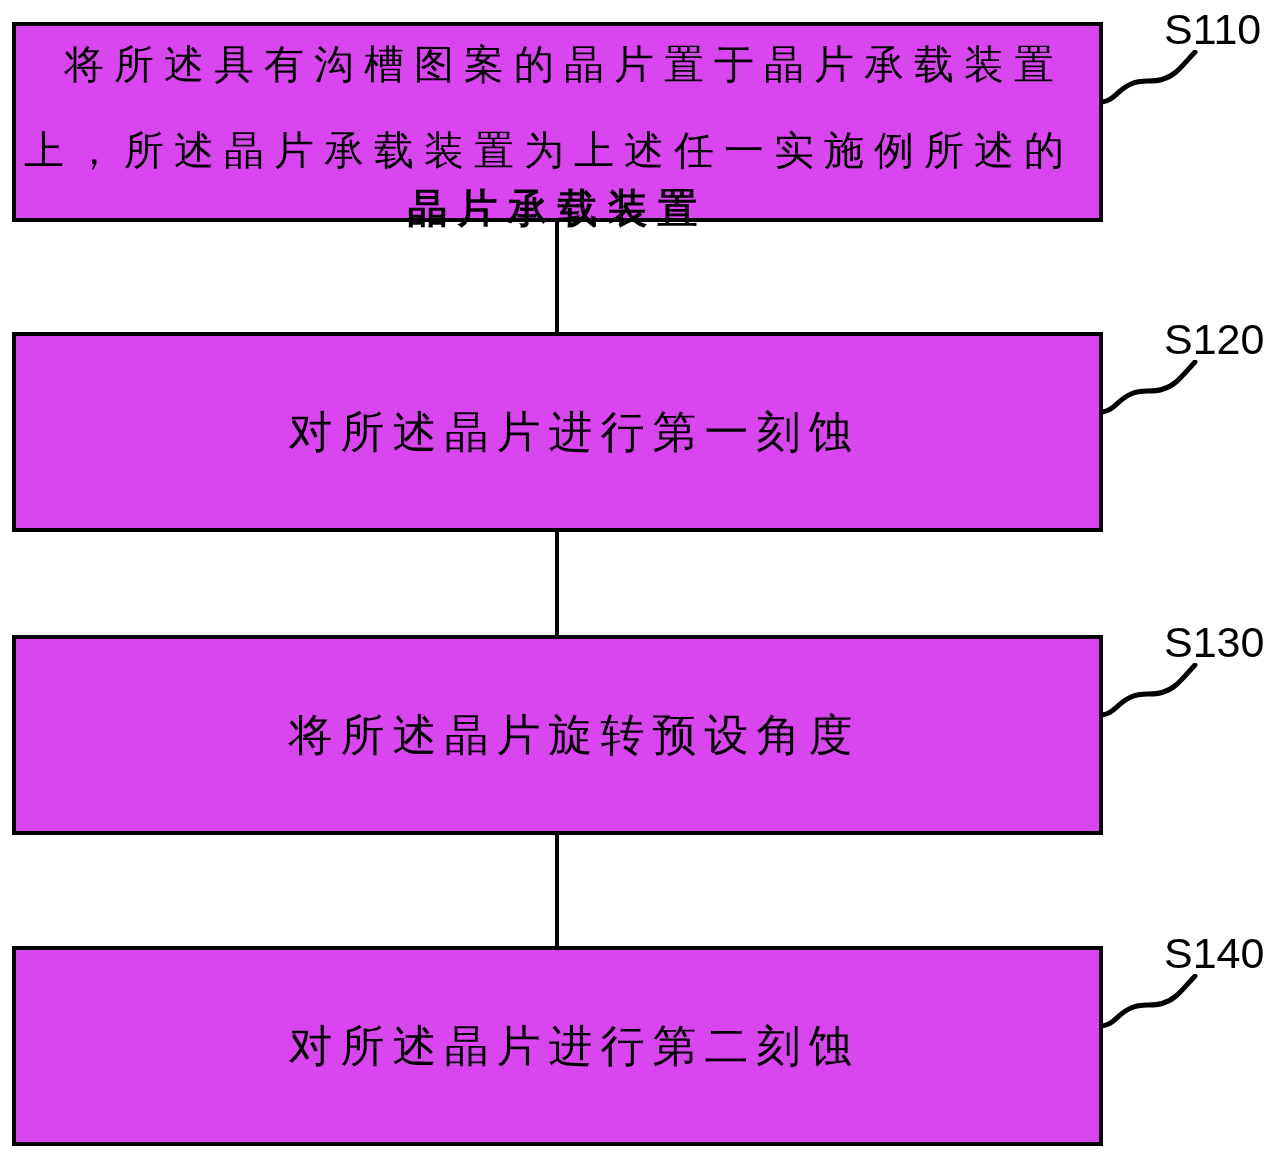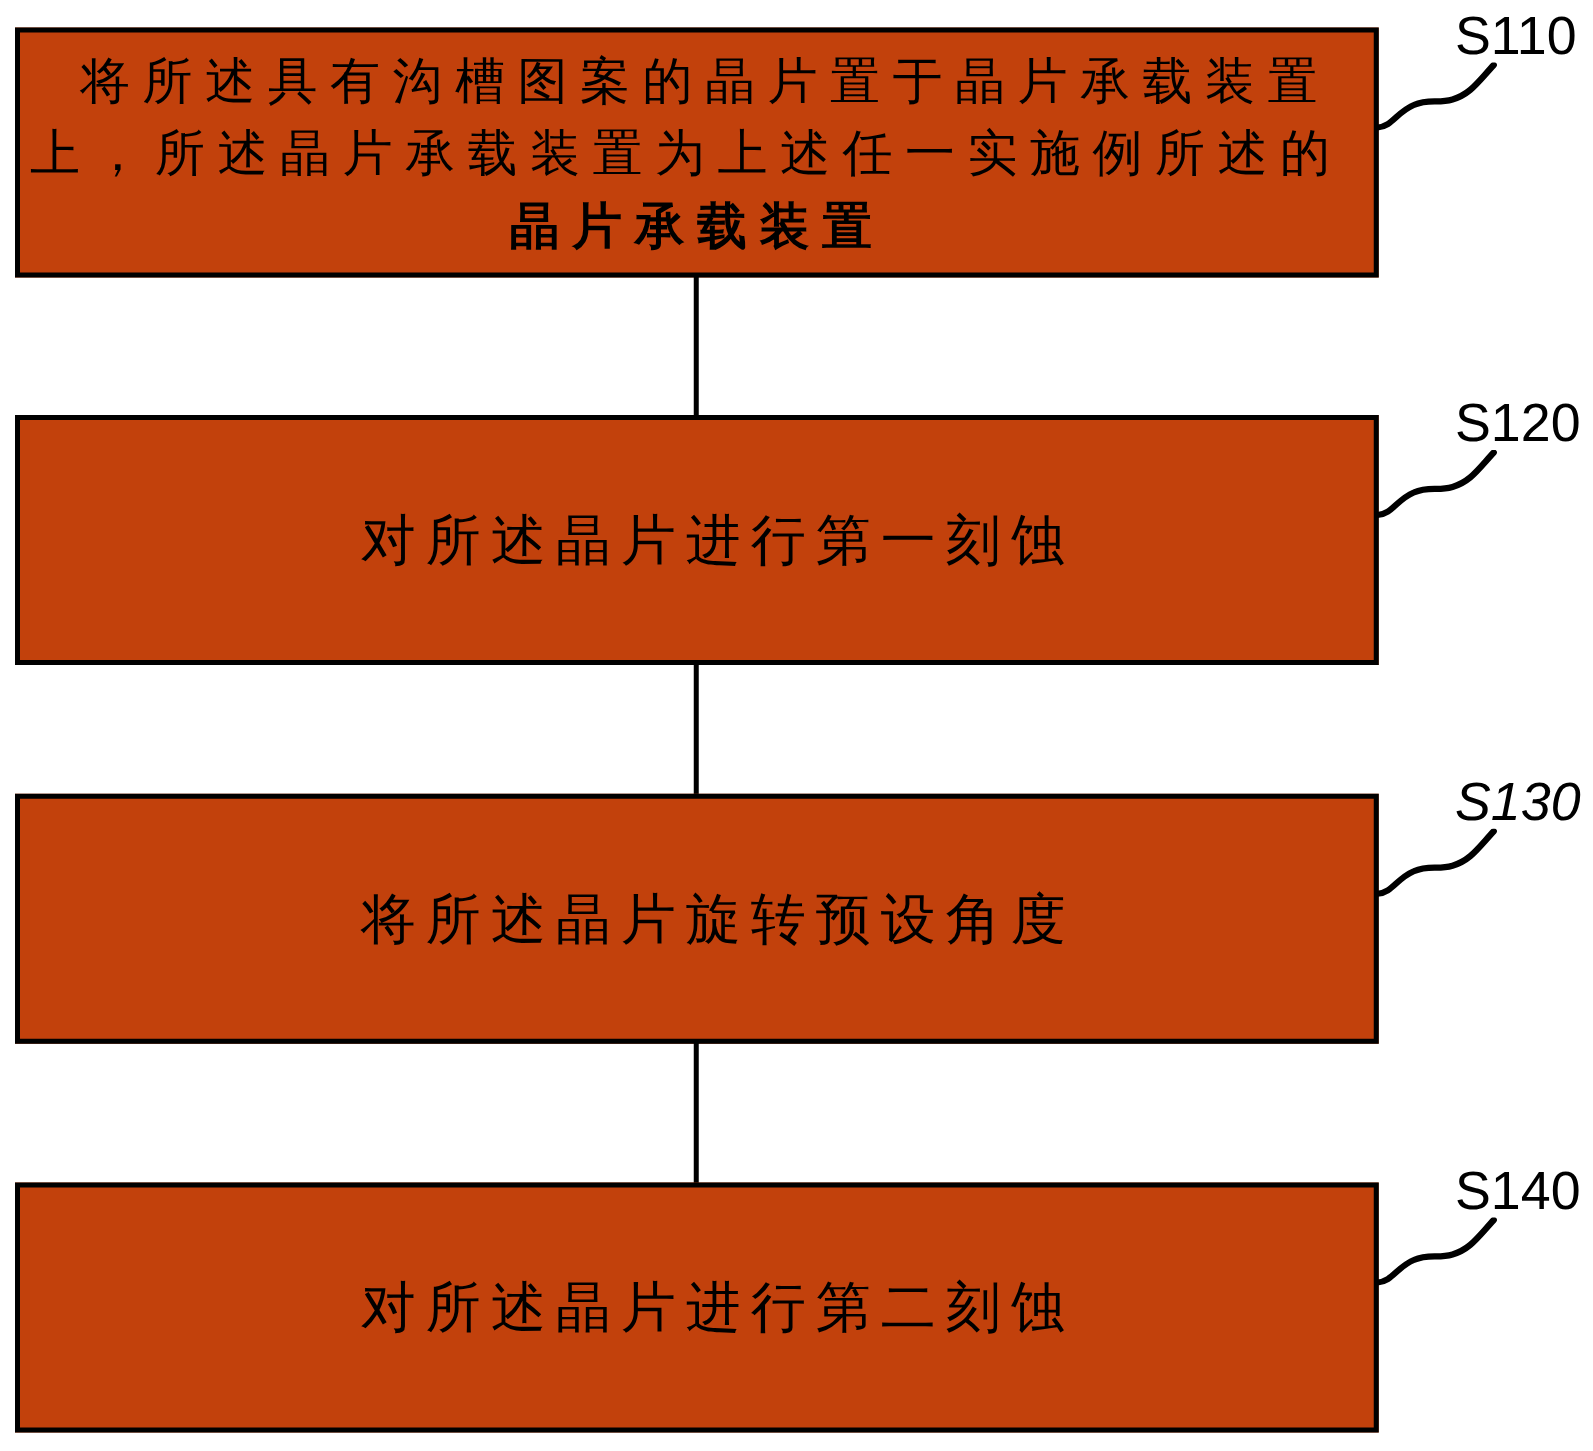--- a/index.html
+++ b/index.html
@@ -16,21 +16,21 @@
     font-family: "Liberation Serif", serif;
     color: #000000;
   }
   .pbox {
     position: absolute;
     left: 12px;
     width: 1091px;
     height: 200px;
     border: 4px solid #000000;
     box-sizing: border-box;
-    background: #c2410c;
+    background: #d946ef;
   }
   .pbox.multi {
     padding-top: 10px;
   }
   .pbox.single {
     display: flex;
     align-items: center;
     justify-content: center;
   }
   .step-text {
@@ -43,21 +43,21 @@
     white-space: nowrap;
     margin-left: 26px;
   }
   .tline {
     font-size: 40px;
     line-height: 58px;
     letter-spacing: 10px;
     white-space: nowrap;
   }
   .tline.indent1 { padding-left: 48px; }
-  .tline.indent2 { padding-left: 8px; }
+  .tline.indent2 { padding-left: 8px; margin-top: 28px; }
   .tline.centered { text-align: center; padding-left: 0; font-weight: bold; }
   .vline {
     position: absolute;
     left: 555px;
     width: 4px;
     background: #000000;
   }
   .slabel {
     position: absolute;
     left: 1164px;
@@ -103,21 +103,21 @@
   <div class="slabel" style="top:316px;">S120</div>
   <svg class="squiggle" style="top:360px;" viewBox="0 0 108 56">
     <path d="M 2 52 C 14 51, 17 40, 31 34 C 43 28.5, 50 33, 62 29.5 C 76 25.5, 82 16, 95 2" stroke="#000000"></path>
   </svg>
 
   <div class="vline" style="top:530px; height:107px;"></div>
 
   <div class="pbox single" style="top:635px;align-items:center;">
     <div class="step-text">将所述晶片旋转预设角度</div>
   </div>
-  <div class="slabel" style="top:619px;font-style:italic;">S130</div>
+  <div class="slabel" style="top:619px;">S130</div>
   <svg class="squiggle" style="top:663px;" viewBox="0 0 108 56">
     <path d="M 2 52 C 14 51, 17 40, 31 34 C 43 28.5, 50 33, 62 29.5 C 76 25.5, 82 16, 95 2" stroke="#000000"></path>
   </svg>
 
   <div class="vline" style="top:833px; height:115px;"></div>
 
   <div class="pbox single" style="top:946px;">
     <div class="step-text">对所述晶片进行第二刻蚀</div>
   </div>
   <div class="slabel" style="top:930px;">S140</div>

